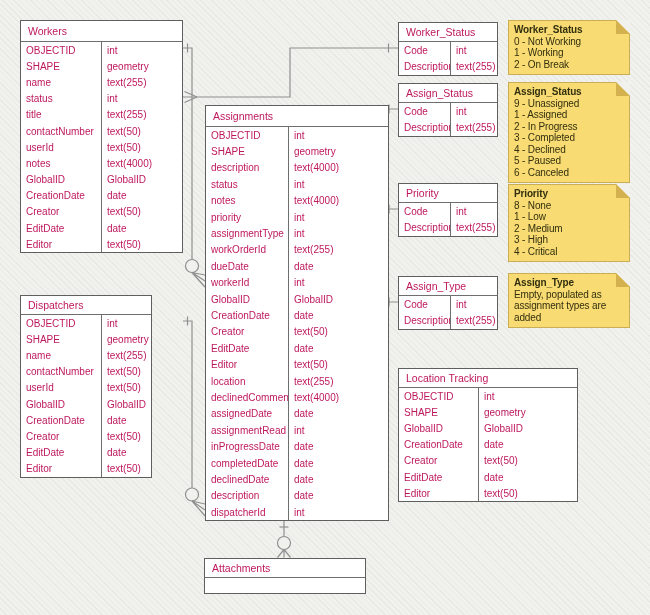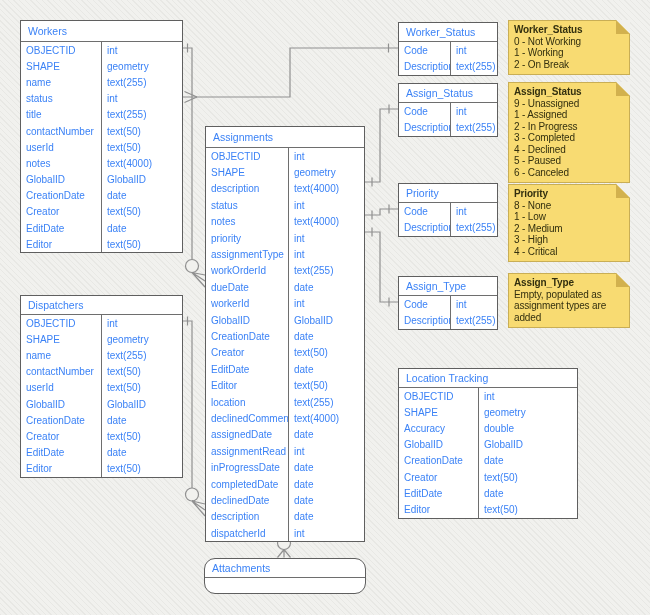--- a/index.html
+++ b/index.html
@@ -11,21 +11,21 @@
   #canvas{
     position:relative;width:650px;height:615px;overflow:hidden;
     background-color:#f1f1ee;
     background-image:repeating-linear-gradient(45deg, rgba(110,110,100,0.07) 0px, rgba(110,110,100,0.07) 1px, transparent 1px, transparent 4px);
   }
   svg.wires{position:absolute;left:0;top:0;z-index:1;}
 
   .entity{
     position:absolute;background:#ffffff;
     border:1.5px solid #5f5f5f;box-sizing:border-box;z-index:2;
-    color:#3b82f6;
+    color:#be185d;
   }
   .ent-title{
     height:var(--hh,18px);border-bottom:1px solid #6e6e6e;
     display:flex;align-items:center;padding-left:7px;
     font-size:10.5px;white-space:nowrap;overflow:hidden;
   }
   .ent-body{display:block;}
   .ent-row{display:flex;height:var(--rh,16.2px);font-size:10px;}
   .ent-row .c-name{
     width:var(--c1,80px);box-sizing:border-box;border-right:1px solid #6e6e6e;
@@ -152,21 +152,21 @@
           <div class="c-name">EditDate</div>
           <div class="c-type">date</div>
         </div>
         <div class="ent-row">
           <div class="c-name">Editor</div>
           <div class="c-type">text(50)</div>
         </div>
       </div>
     </div>
 
-  <div class="entity" style="left:20px;top:295px;width:163px;--hh:18px;--rh:16.2px;--c1:81px;">
+  <div class="entity" style="left:20px;top:295px;width:132px;--hh:18px;--rh:16.2px;--c1:81px;">
       <div class="ent-title">Dispatchers</div>
       <div class="ent-body">
         <div class="ent-row">
           <div class="c-name">OBJECTID</div>
           <div class="c-type">int</div>
         </div>
         <div class="ent-row">
           <div class="c-name">SHAPE</div>
           <div class="c-type">geometry</div>
         </div>
@@ -198,21 +198,21 @@
           <div class="c-name">EditDate</div>
           <div class="c-type">date</div>
         </div>
         <div class="ent-row">
           <div class="c-name">Editor</div>
           <div class="c-type">text(50)</div>
         </div>
       </div>
     </div>
 
-  <div class="entity" style="left:205px;top:105px;width:160px;margin-top:21px;--hh:20px;--rh:16.4px;--c1:83px;">
+  <div class="entity" style="left:205px;top:105px;width:184px;--hh:20px;--rh:16.4px;--c1:83px;">
       <div class="ent-title">Assignments</div>
       <div class="ent-body">
         <div class="ent-row">
           <div class="c-name">OBJECTID</div>
           <div class="c-type">int</div>
         </div>
         <div class="ent-row">
           <div class="c-name">SHAPE</div>
           <div class="c-type">geometry</div>
         </div>
@@ -368,24 +368,20 @@
       <div class="ent-body">
         <div class="ent-row">
           <div class="c-name">OBJECTID</div>
           <div class="c-type">int</div>
         </div>
         <div class="ent-row">
           <div class="c-name">SHAPE</div>
           <div class="c-type">geometry</div>
         </div>
         <div class="ent-row">
-          <div class="c-name">Accuracy</div>
-          <div class="c-type">double</div>
-        </div>
-        <div class="ent-row">
           <div class="c-name">GlobalID</div>
           <div class="c-type">GlobalID</div>
         </div>
         <div class="ent-row">
           <div class="c-name">CreationDate</div>
           <div class="c-type">date</div>
         </div>
         <div class="ent-row">
           <div class="c-name">Creator</div>
           <div class="c-type">text(50)</div>
@@ -394,21 +390,21 @@
           <div class="c-name">EditDate</div>
           <div class="c-type">date</div>
         </div>
         <div class="ent-row">
           <div class="c-name">Editor</div>
           <div class="c-type">text(50)</div>
         </div>
       </div>
     </div>
 
-  <div class="entity" style="left:204px;top:558px;width:162px;border-radius:11px;--hh:18px;--rh:15px;">
+  <div class="entity" style="left:204px;top:558px;width:162px;--hh:18px;--rh:15px;">
       <div class="ent-title">Attachments</div>
       <div class="ent-body">
         <div class="ent-row empty"></div>
       </div>
     </div>
 
   <div class="note" style="left:508px;top:20px;min-height:55px;">
       <div class="note-title">Worker_Status</div>
       <div class="note-line">0 - Not Working</div>
       <div class="note-line">1 - Working</div>

